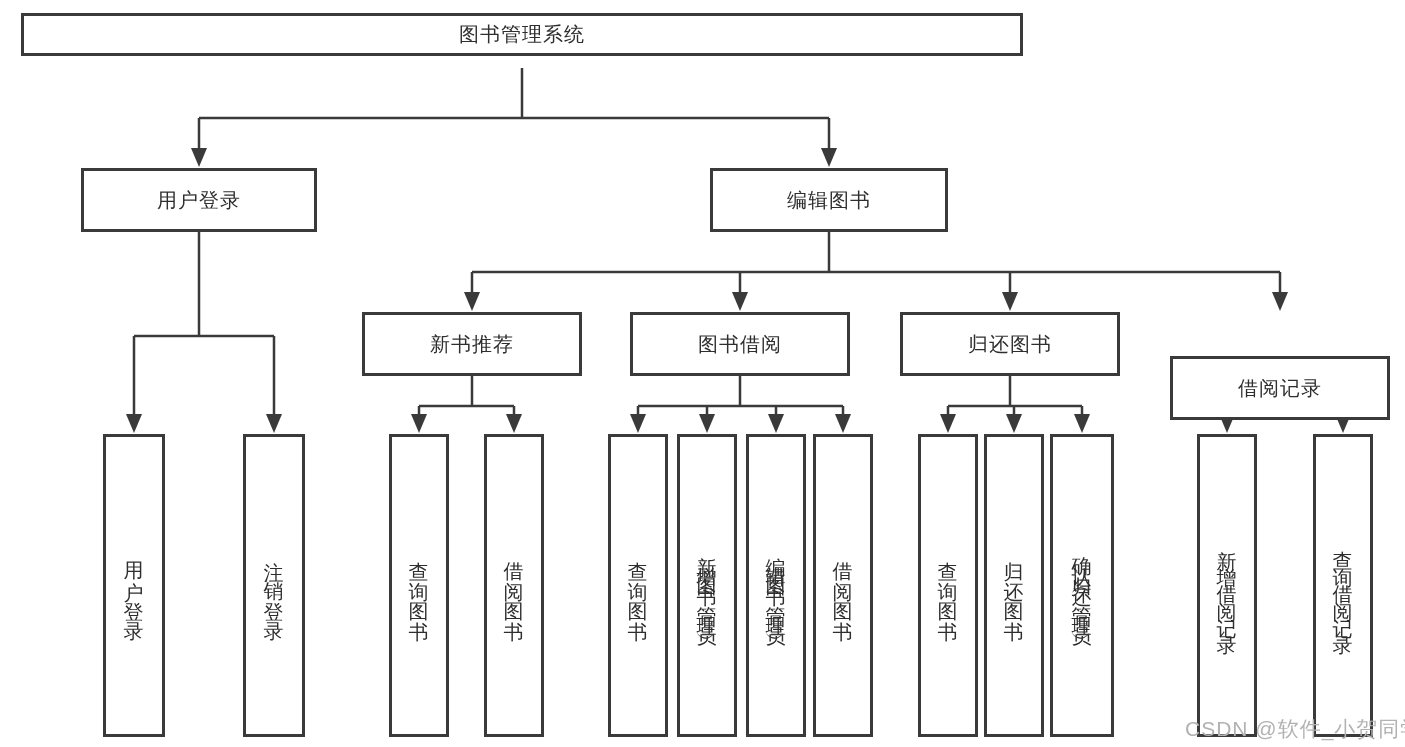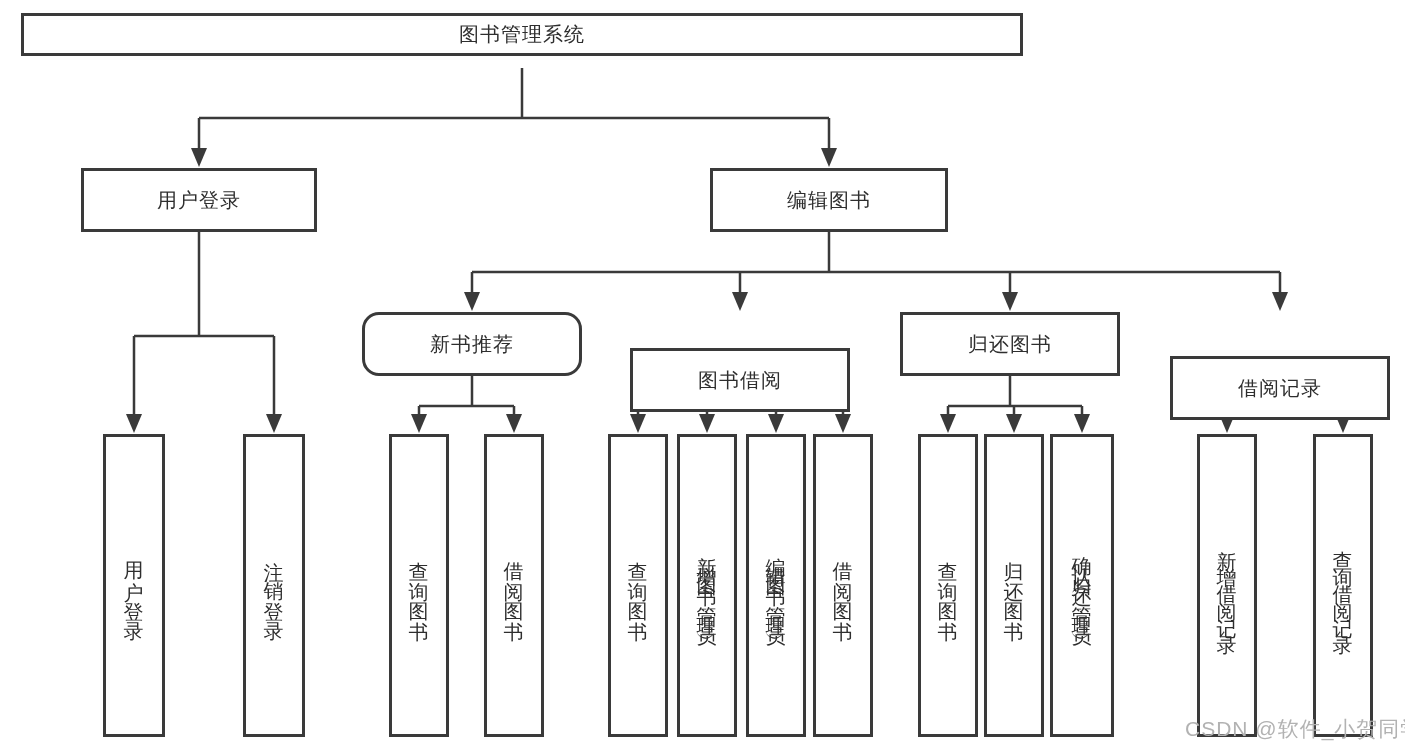--- a/index.html
+++ b/index.html
@@ -82,24 +82,24 @@
     <span>图书管理系统</span>
   </div>
 
   <div class="box" style="left:81px;top:168px;width:236px;height:64px;">
     <span>用户登录</span>
   </div>
   <div class="box" style="left:710px;top:168px;width:238px;height:64px;">
     <span>编辑图书</span>
   </div>
 
-  <div class="box" style="left:362px;top:312px;width:220px;height:64px;border-radius:17px;">
+  <div class="box" style="left:362px;top:312px;width:220px;height:64px;">
     <span>新书推荐</span>
   </div>
-  <div class="box" style="left:630px;top:312px;width:220px;height:64px;margin-top:36px;">
+  <div class="box" style="left:630px;top:312px;width:220px;height:64px;">
     <span>图书借阅</span>
   </div>
   <div class="box" style="left:900px;top:312px;width:220px;height:64px;">
     <span>归还图书</span>
   </div>
   <div class="box" style="left:1170px;top:312px;width:220px;height:64px;margin-top:44px;">
     <span>借阅记录</span>
   </div>
 
   <div class="box leaf" style="left:103px;top:434px;width:62px;height:303px;">

